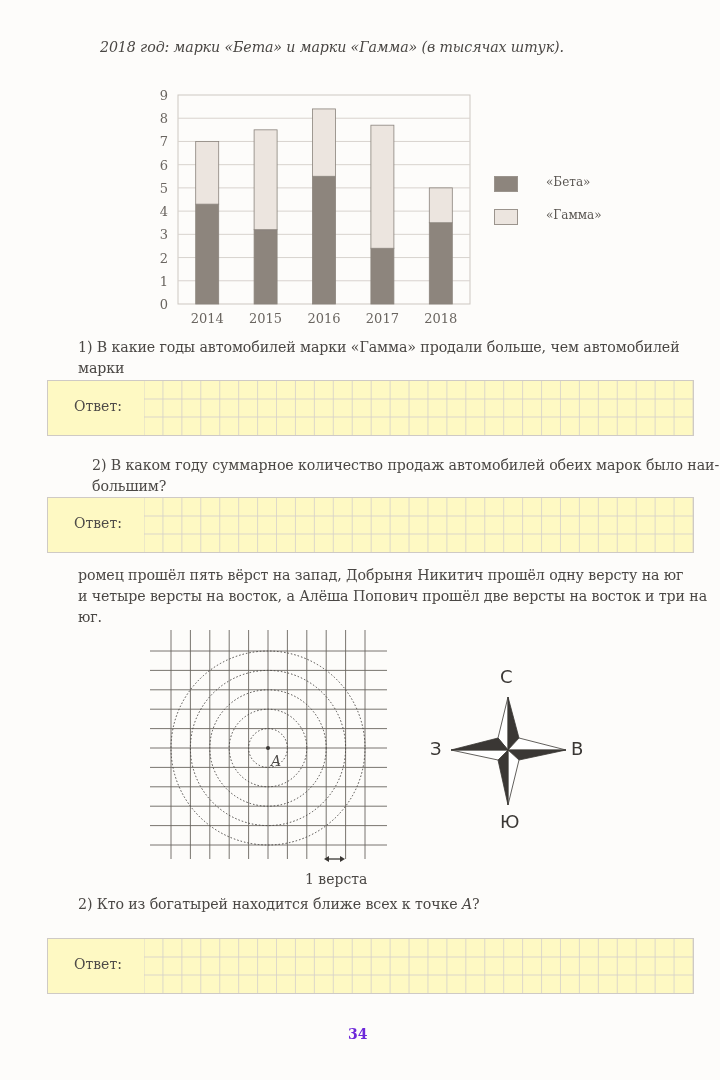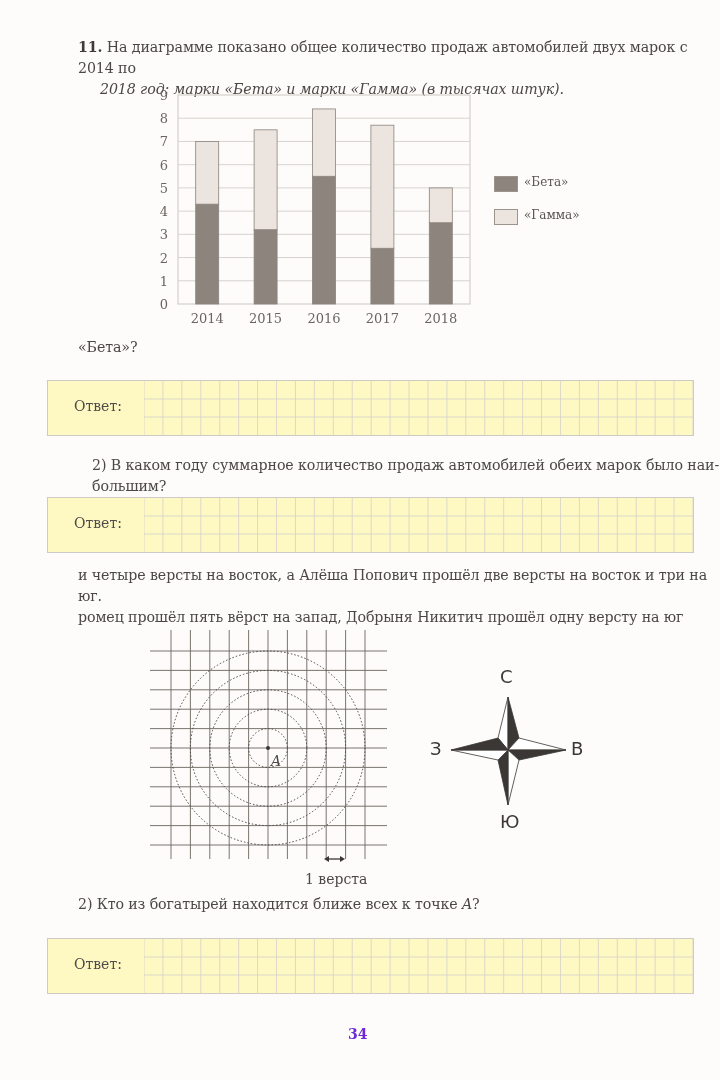--- a/index.html
+++ b/index.html
@@ -6,28 +6,27 @@
   body{width:720px;height:1080px;background:#fdfcfa;position:relative;overflow:hidden;
        font-family:"DejaVu Serif","Liberation Serif",serif;color:#4a4744;}
   .abs{position:absolute;}
   .txt{font-size:14.2px;line-height:21px;letter-spacing:-0.1px;}
   .qnum{font-weight:bold;color:#3e3b38;}
   .answer-box{position:absolute;left:47px;width:645px;height:54px;border:1px solid #cfcac5;background:#fef9c3;}
   .answer-label{position:absolute;left:26px;top:17px;font-size:14px;color:#4e4b48;}
   .answer-grid{position:absolute;left:96px;top:0;}
   .page-number{font-size:14px;font-weight:bold;color:#6d28d9;}
   .legend-swatch{position:absolute;width:22px;height:14px;border:1px solid #9b948d;}
-  .legend-text{position:absolute;font-size:12px;color:#5a5652;}
+  .legend-text{position:absolute;font-size:12px;color:#5a5652;margin-left:22px;}
   .compass-label{position:absolute;font-family:"DejaVu Sans","Liberation Sans",sans-serif;font-size:18px;color:#3a3734;}
 </style>
 </head>
 <body>
 
 <div class="abs txt" style="left:78px;top:37px;width:620px;">
-  <div><span class="qnum">11.</span> <span>На диаграмме показано общее количество продаж автомобилей двух марок с 2014 по</span></div>
   <div style="padding-left:22px;font-style:italic;">2018 год: марки «Бета» и марки «Гамма» (в тысячах штук).</div>
 </div>
 
 <svg class="abs" id="chart" style="left:140px;top:85px;" width="340" height="245">
   <g id="chart-grid">
       <rect x="38" y="10" width="292" height="209" fill="none" stroke="#cdc7c1" stroke-width="1"></rect>
       <line x1="38" x2="330" y1="195.77777777777777" y2="195.77777777777777" stroke="#d8d3ce" stroke-width="1"></line>
       <line x1="38" x2="330" y1="172.55555555555554" y2="172.55555555555554" stroke="#d8d3ce" stroke-width="1"></line>
       <line x1="38" x2="330" y1="149.33333333333334" y2="149.33333333333334" stroke="#d8d3ce" stroke-width="1"></line>
       <line x1="38" x2="330" y1="126.11111111111111" y2="126.11111111111111" stroke="#d8d3ce" stroke-width="1"></line>
@@ -70,20 +69,21 @@
 </svg>
 
 <div class="abs" style="left:492px;top:172px;width:120px;height:60px;">
   <div class="legend-swatch" style="left:2px;top:4px;background:#8d857d;"></div>
   <div class="legend-text" style="left:32px;top:3px;">«Бета»</div>
   <div class="legend-swatch" style="left:2px;top:37px;background:#ece5df;"></div>
   <div class="legend-text" style="left:32px;top:36px;">«Гамма»</div>
 </div>
 
 <div class="abs txt" style="left:78px;top:337px;width:630px;">
+  <div>1) В какие годы автомобилей марки «Гамма» продали больше, чем автомобилей марки</div>
   <div>«Бета»?</div>
 </div>
 
 <div class="answer-box" style="top:380px;">
   <div class="answer-label">Ответ:</div>
   <svg class="answer-grid" width="549" height="54">
       <line x1="0" x2="0" y1="0" y2="54" stroke="#d4cfca" stroke-width="0.8"></line>
       <line x1="18.93103448275862" x2="18.93103448275862" y1="0" y2="54" stroke="#d4cfca" stroke-width="0.8"></line>
       <line x1="37.86206896551724" x2="37.86206896551724" y1="0" y2="54" stroke="#d4cfca" stroke-width="0.8"></line>
       <line x1="56.79310344827586" x2="56.79310344827586" y1="0" y2="54" stroke="#d4cfca" stroke-width="0.8"></line>
@@ -155,22 +155,22 @@
       <line x1="492.20689655172407" x2="492.20689655172407" y1="0" y2="54" stroke="#d4cfca" stroke-width="0.8"></line>
       <line x1="511.13793103448273" x2="511.13793103448273" y1="0" y2="54" stroke="#d4cfca" stroke-width="0.8"></line>
       <line x1="530.0689655172414" x2="530.0689655172414" y1="0" y2="54" stroke="#d4cfca" stroke-width="0.8"></line>
       <line x1="549" x2="549" y1="0" y2="54" stroke="#d4cfca" stroke-width="0.8"></line>
       <line x1="0" x2="549" y1="18" y2="18" stroke="#d4cfca" stroke-width="0.8"></line>
       <line x1="0" x2="549" y1="36" y2="36" stroke="#d4cfca" stroke-width="0.8"></line>
     </svg>
 </div>
 
 <div class="abs txt" style="left:50px;top:565px;width:660px;">
+  <div style="padding-left:28px;">ромец прошёл пять вёрст на запад, Добрыня Никитич прошёл одну версту на юг</div>
   <div style="padding-left:28px;">и четыре версты на восток, а Алёша Попович прошёл две версты на восток и три на юг.</div>
-  <div style="padding-left:28px;">ромец прошёл пять вёрст на запад, Добрыня Никитич прошёл одну версту на юг</div>
 </div>
 
 <svg class="abs" id="map" style="left:140px;top:630px;" width="260" height="265">
   <g id="map-grid">
       <line x1="31" x2="31" y1="-2" y2="229" stroke="#6a6560" stroke-width="0.9"></line>
       <line x1="50.400000000000006" x2="50.400000000000006" y1="-2" y2="229" stroke="#6a6560" stroke-width="0.9"></line>
       <line x1="69.80000000000001" x2="69.80000000000001" y1="-2" y2="229" stroke="#6a6560" stroke-width="0.9"></line>
       <line x1="89.2" x2="89.2" y1="-2" y2="229" stroke="#6a6560" stroke-width="0.9"></line>
       <line x1="108.6" x2="108.6" y1="-2" y2="229" stroke="#6a6560" stroke-width="0.9"></line>
       <line x1="128" x2="128" y1="-2" y2="229" stroke="#6a6560" stroke-width="0.9"></line>

